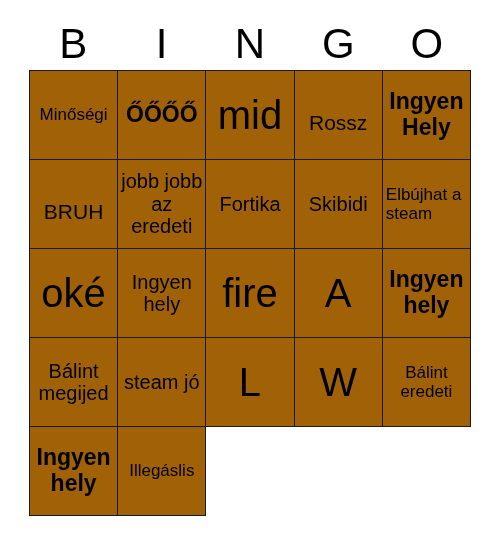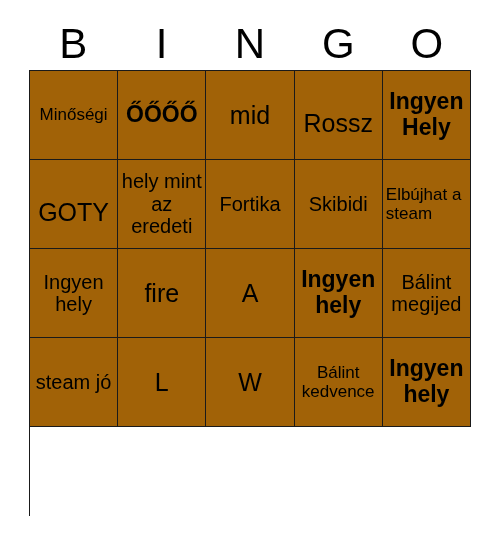--- a/index.html
+++ b/index.html
@@ -72,22 +72,22 @@
   .cell-text {
     display: block;
     width: 100%;
     text-align: center;
     line-height: 1.12;
     word-wrap: break-word;
     color: #000000;
   }
 
   
-  .fs-xxl .cell-text { font-size: 25px; }
-  .fs-xl  .cell-text { font-size: 25px; margin-top: 16px; }
+  .fs-xxl .cell-text { font-size: 40px; }
+  .fs-xl  .cell-text { font-size: 21px; margin-top: 16px; }
   .fs-lg  .cell-text { font-size: 23px; font-weight: bold; }
   .fs-md  .cell-text { font-size: 20px; }
   .fs-sm  .cell-text { font-size: 17px; }
   .fs-xs  .cell-text { font-size: 14.5px; }
 
   .align-left .cell-text { text-align: left; }
 </style>
 </head>
 <body>
 
@@ -111,33 +111,36 @@
       <div class="cell fs-xxl">
         <span class="cell-text">mid</span>
       </div>
       <div class="cell fs-xl">
         <span class="cell-text">Rossz</span>
       </div>
       <div class="cell fs-lg">
         <span class="cell-text">Ingyen Hely</span>
       </div>
       <div class="cell fs-xl">
-        <span class="cell-text">GOTY</span>
+        <span class="cell-text">BRUH</span>
       </div>
       <div class="cell fs-md">
-        <span class="cell-text">hely mint az eredeti</span>
+        <span class="cell-text">jobb jobb az eredeti</span>
       </div>
       <div class="cell fs-md">
         <span class="cell-text">Fortika</span>
       </div>
       <div class="cell fs-md">
         <span class="cell-text">Skibidi</span>
       </div>
       <div class="cell fs-sm align-left">
         <span class="cell-text">Elbújhat a steam</span>
+      </div>
+      <div class="cell fs-xxl">
+        <span class="cell-text">oké</span>
       </div>
       <div class="cell fs-md">
         <span class="cell-text">Ingyen hely</span>
       </div>
       <div class="cell fs-xxl">
         <span class="cell-text">fire</span>
       </div>
       <div class="cell fs-xxl">
         <span class="cell-text">A</span>
       </div>
@@ -150,20 +153,23 @@
       <div class="cell fs-md">
         <span class="cell-text">steam jó</span>
       </div>
       <div class="cell fs-xxl">
         <span class="cell-text">L</span>
       </div>
       <div class="cell fs-xxl">
         <span class="cell-text">W</span>
       </div>
       <div class="cell fs-sm">
-        <span class="cell-text">Bálint kedvence</span>
+        <span class="cell-text">Bálint eredeti</span>
       </div>
       <div class="cell fs-lg">
         <span class="cell-text">Ingyen hely</span>
+      </div>
+      <div class="cell fs-sm">
+        <span class="cell-text">Illegáslis</span>
       </div>
     </div>
 
 </div>
 
 </body></html>

